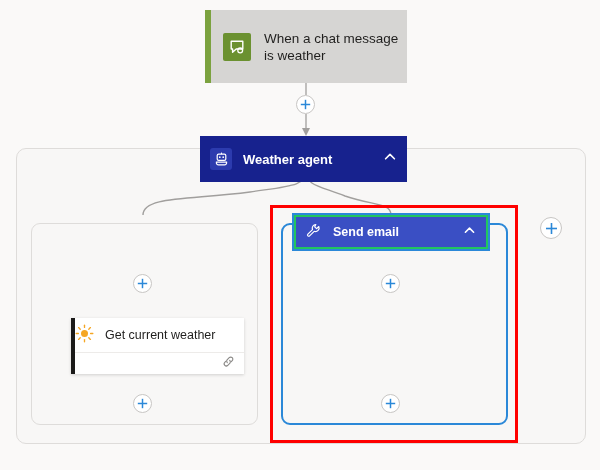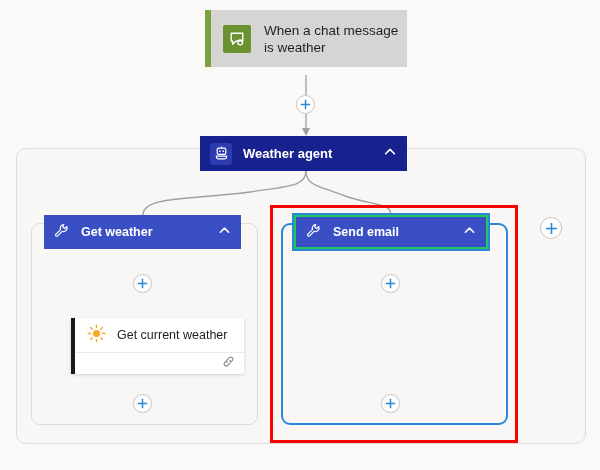--- a/index.html
+++ b/index.html
@@ -38,21 +38,21 @@
     position: absolute;
     box-sizing: border-box;
     z-index: 3;
   }
 
   
   .trigger {
     left: 205px;
     top: 10px;
     width: 202px;
-    height: 57px;
+    height: 73px;
     background: #d6d5d3;
     border-left: 6px solid #7ba23f;
     display: flex;
     align-items: center;
     padding-left: 12px;
     box-sizing: border-box;
   }
   .trigger-icon {
     width: 28px;
     height: 28px;
@@ -69,21 +69,21 @@
     color: #201f1e;
     line-height: 17px;
     max-width: 150px;
   }
 
   
   .agent {
     left: 200px;
     top: 136px;
     width: 207px;
-    height: 35px;
+    height: 46px;
     background: #17228e;
     display: flex;
     align-items: center;
     padding: 0 10px 0 10px;
     box-sizing: border-box;
     z-index: 4;
   }
   .agent-icon {
     width: 22px; height: 22px;
     background: #2c3bae;
@@ -184,21 +184,21 @@
   }
   .action.send-an-email {
     left: 297px;
     top: 318px;
     border-left: 4px solid #2b88d8;
   }
   .action-top {
     height: 35px;
     display: flex;
     align-items: center;
-    padding-left: 12px;
+    padding-left: 0;
     box-sizing: border-box;
     border-bottom: 1px solid #edebe9;
   }
   .action-name {
     font-size: 12.5px;
     color: #201f1e;
     margin-left: 11px;
   }
   .action-foot {
     height: 20px;
@@ -302,33 +302,20 @@
       </svg>
     </span>
     <span class="agent-label">Weather agent</span>
     <span>
       <svg width="14" height="14" viewBox="0 0 14 14">
         <polyline points="2.6,8.8 7,4.4 11.4,8.8" fill="none" stroke="#ffffff" stroke-width="1.6" stroke-linecap="round" stroke-linejoin="round"></polyline>
       </svg>
     </span>
   </div>
 
-  <div class="node tool get-weather">
-    <span>
-      <svg width="15" height="15" viewBox="0 0 15 15">
-        <path d="M9.8 1.6 a3.6 3.6 0 0 0 -3.3 5.0 L1.9 11.2 a1.2 1.2 0 0 0 1.7 1.7 L8.2 8.3 a3.6 3.6 0 0 0 4.6 -4.8 L10.6 5.7 L8.7 3.8 Z" fill="none" stroke="#ffffff" stroke-width="1.2" stroke-linejoin="round"></path>
-      </svg>
-    </span>
-    <span class="tool-label">Get weather</span>
-    <span>
-      <svg width="13" height="13" viewBox="0 0 13 13">
-        <polyline points="2.4,8.2 6.5,4.1 10.6,8.2" fill="none" stroke="#ffffff" stroke-width="1.6" stroke-linecap="round" stroke-linejoin="round"></polyline>
-      </svg>
-    </span>
-  </div>
 
   <div class="plus" style="left:133px; top:274px;">
     <svg width="11" height="11" viewBox="0 0 11 11">
       <line x1="5.5" y1="0.8" x2="5.5" y2="10.2" stroke="#2b88d8" stroke-width="1.5"></line>
       <line x1="0.8" y1="5.5" x2="10.2" y2="5.5" stroke="#2b88d8" stroke-width="1.5"></line>
     </svg>
   </div>
 
   <div class="action get-current-weather">
     <div class="action-top">

